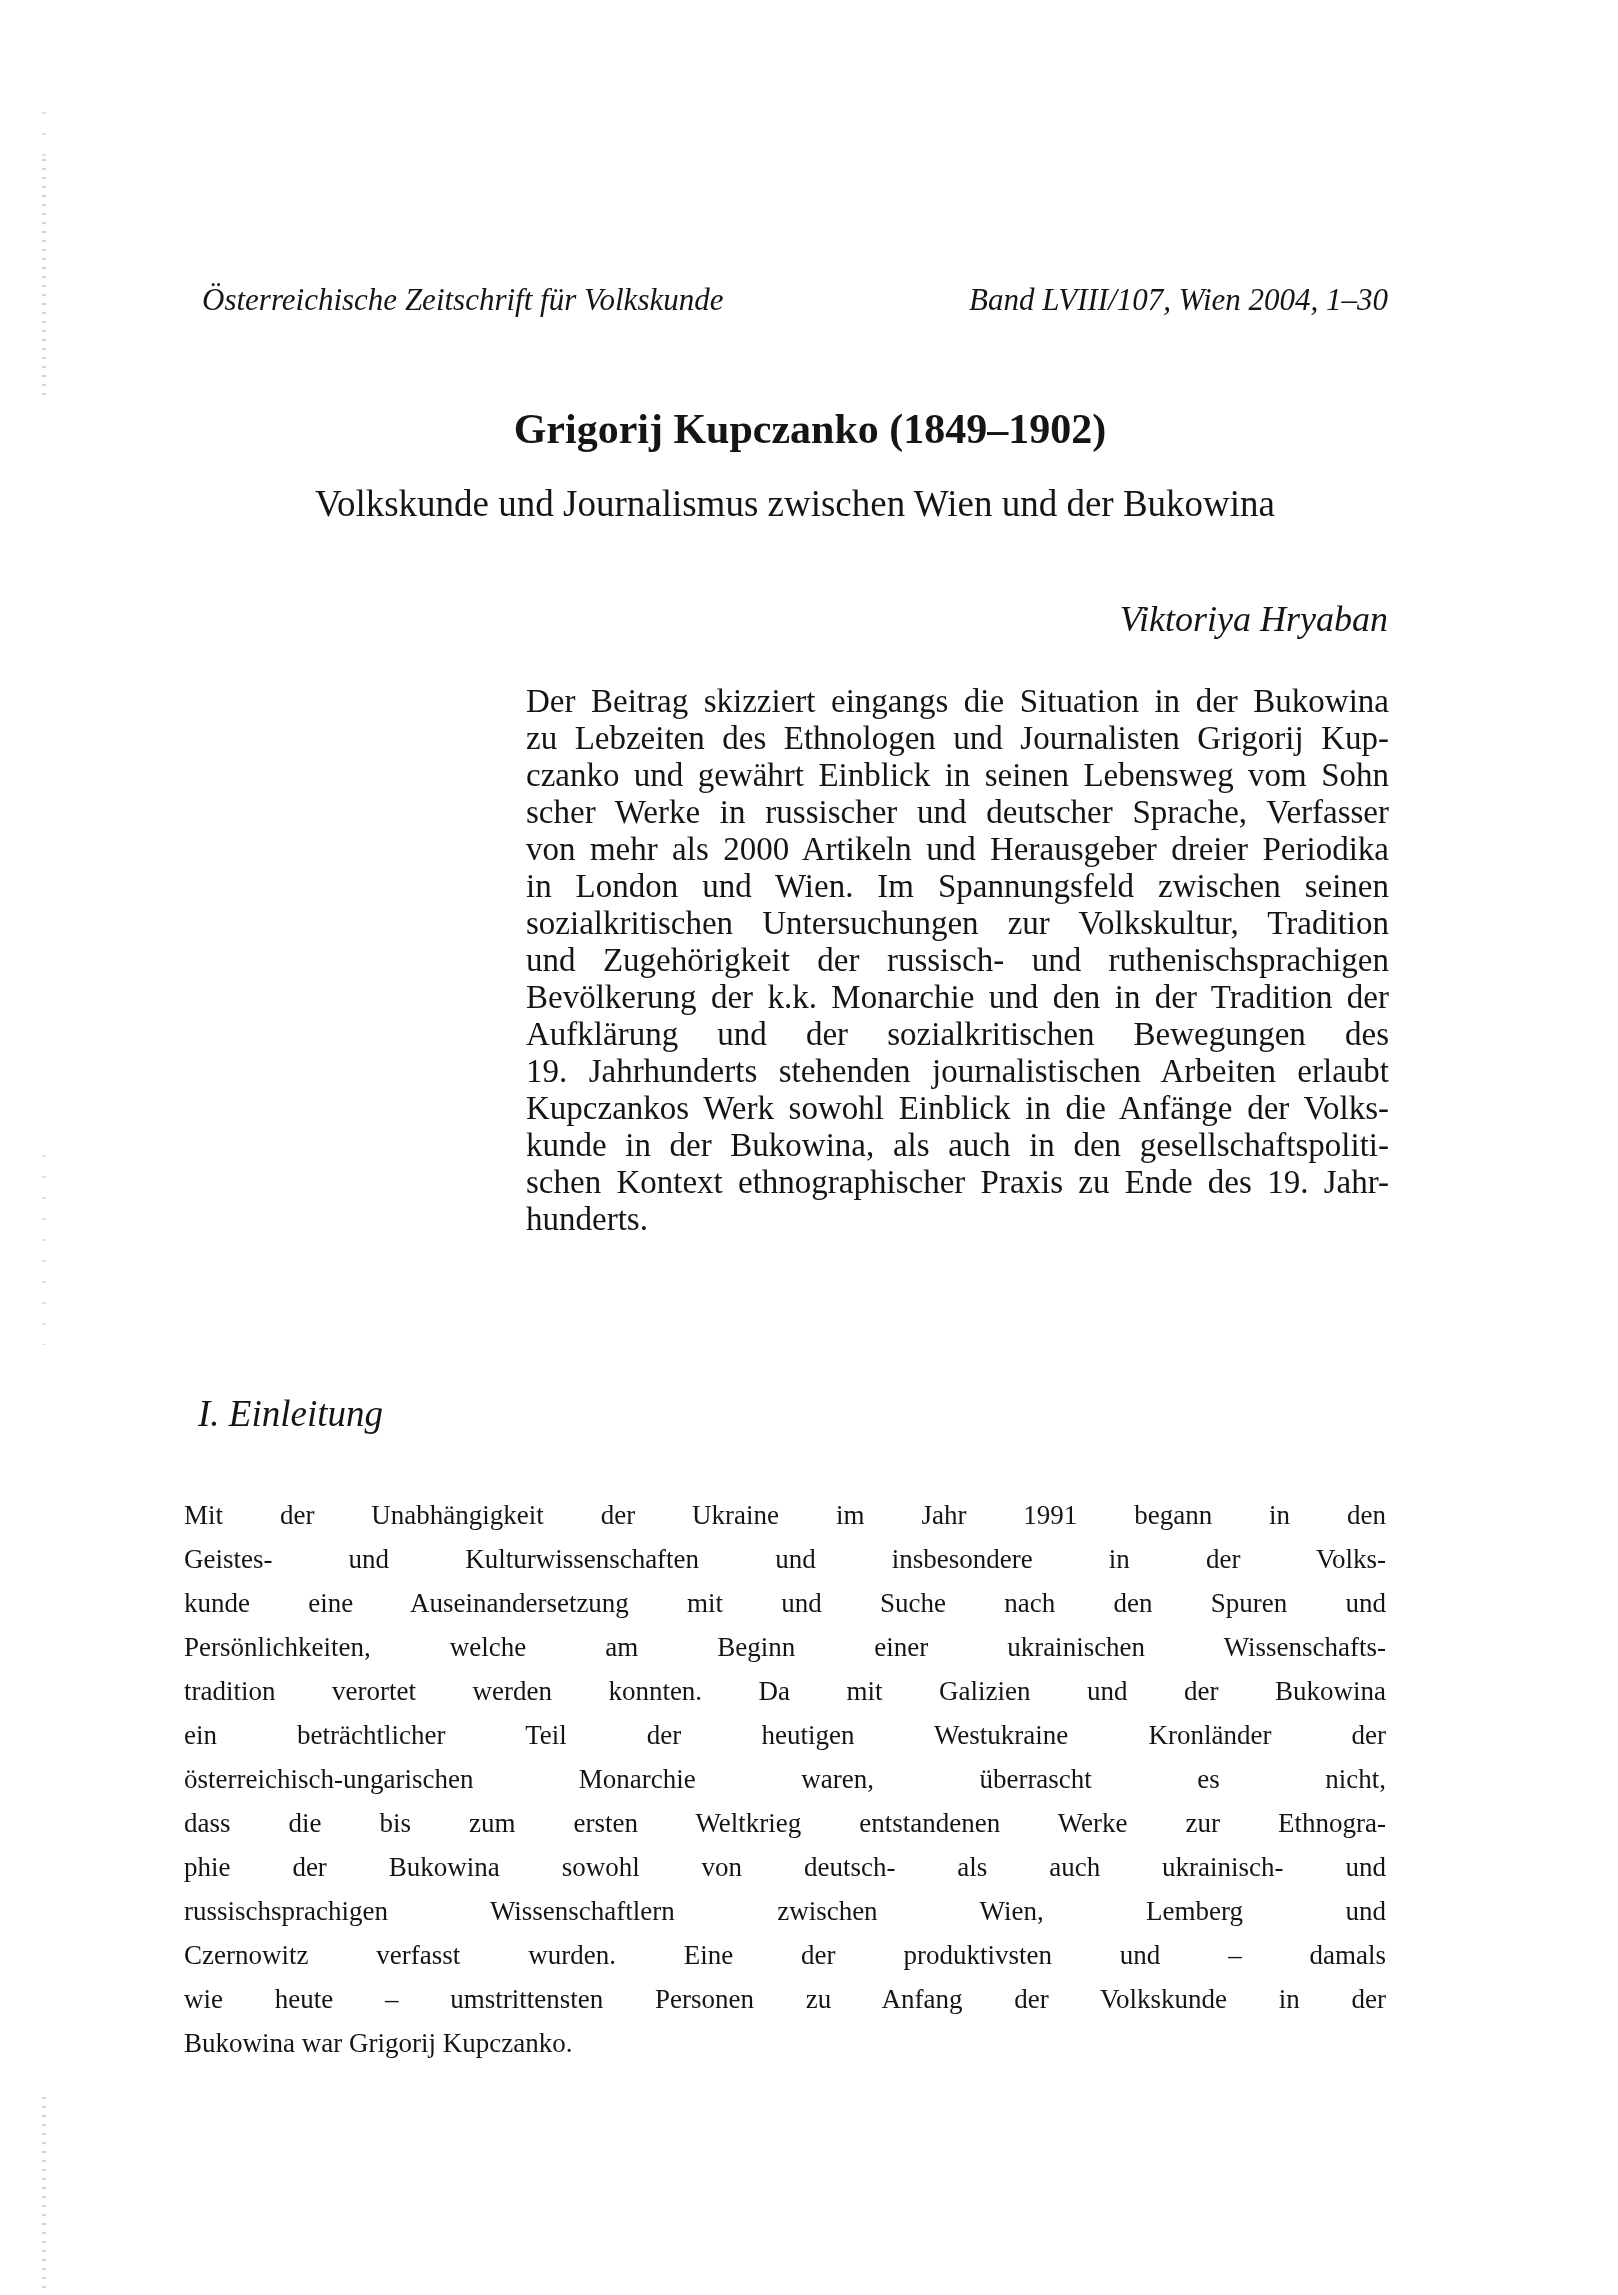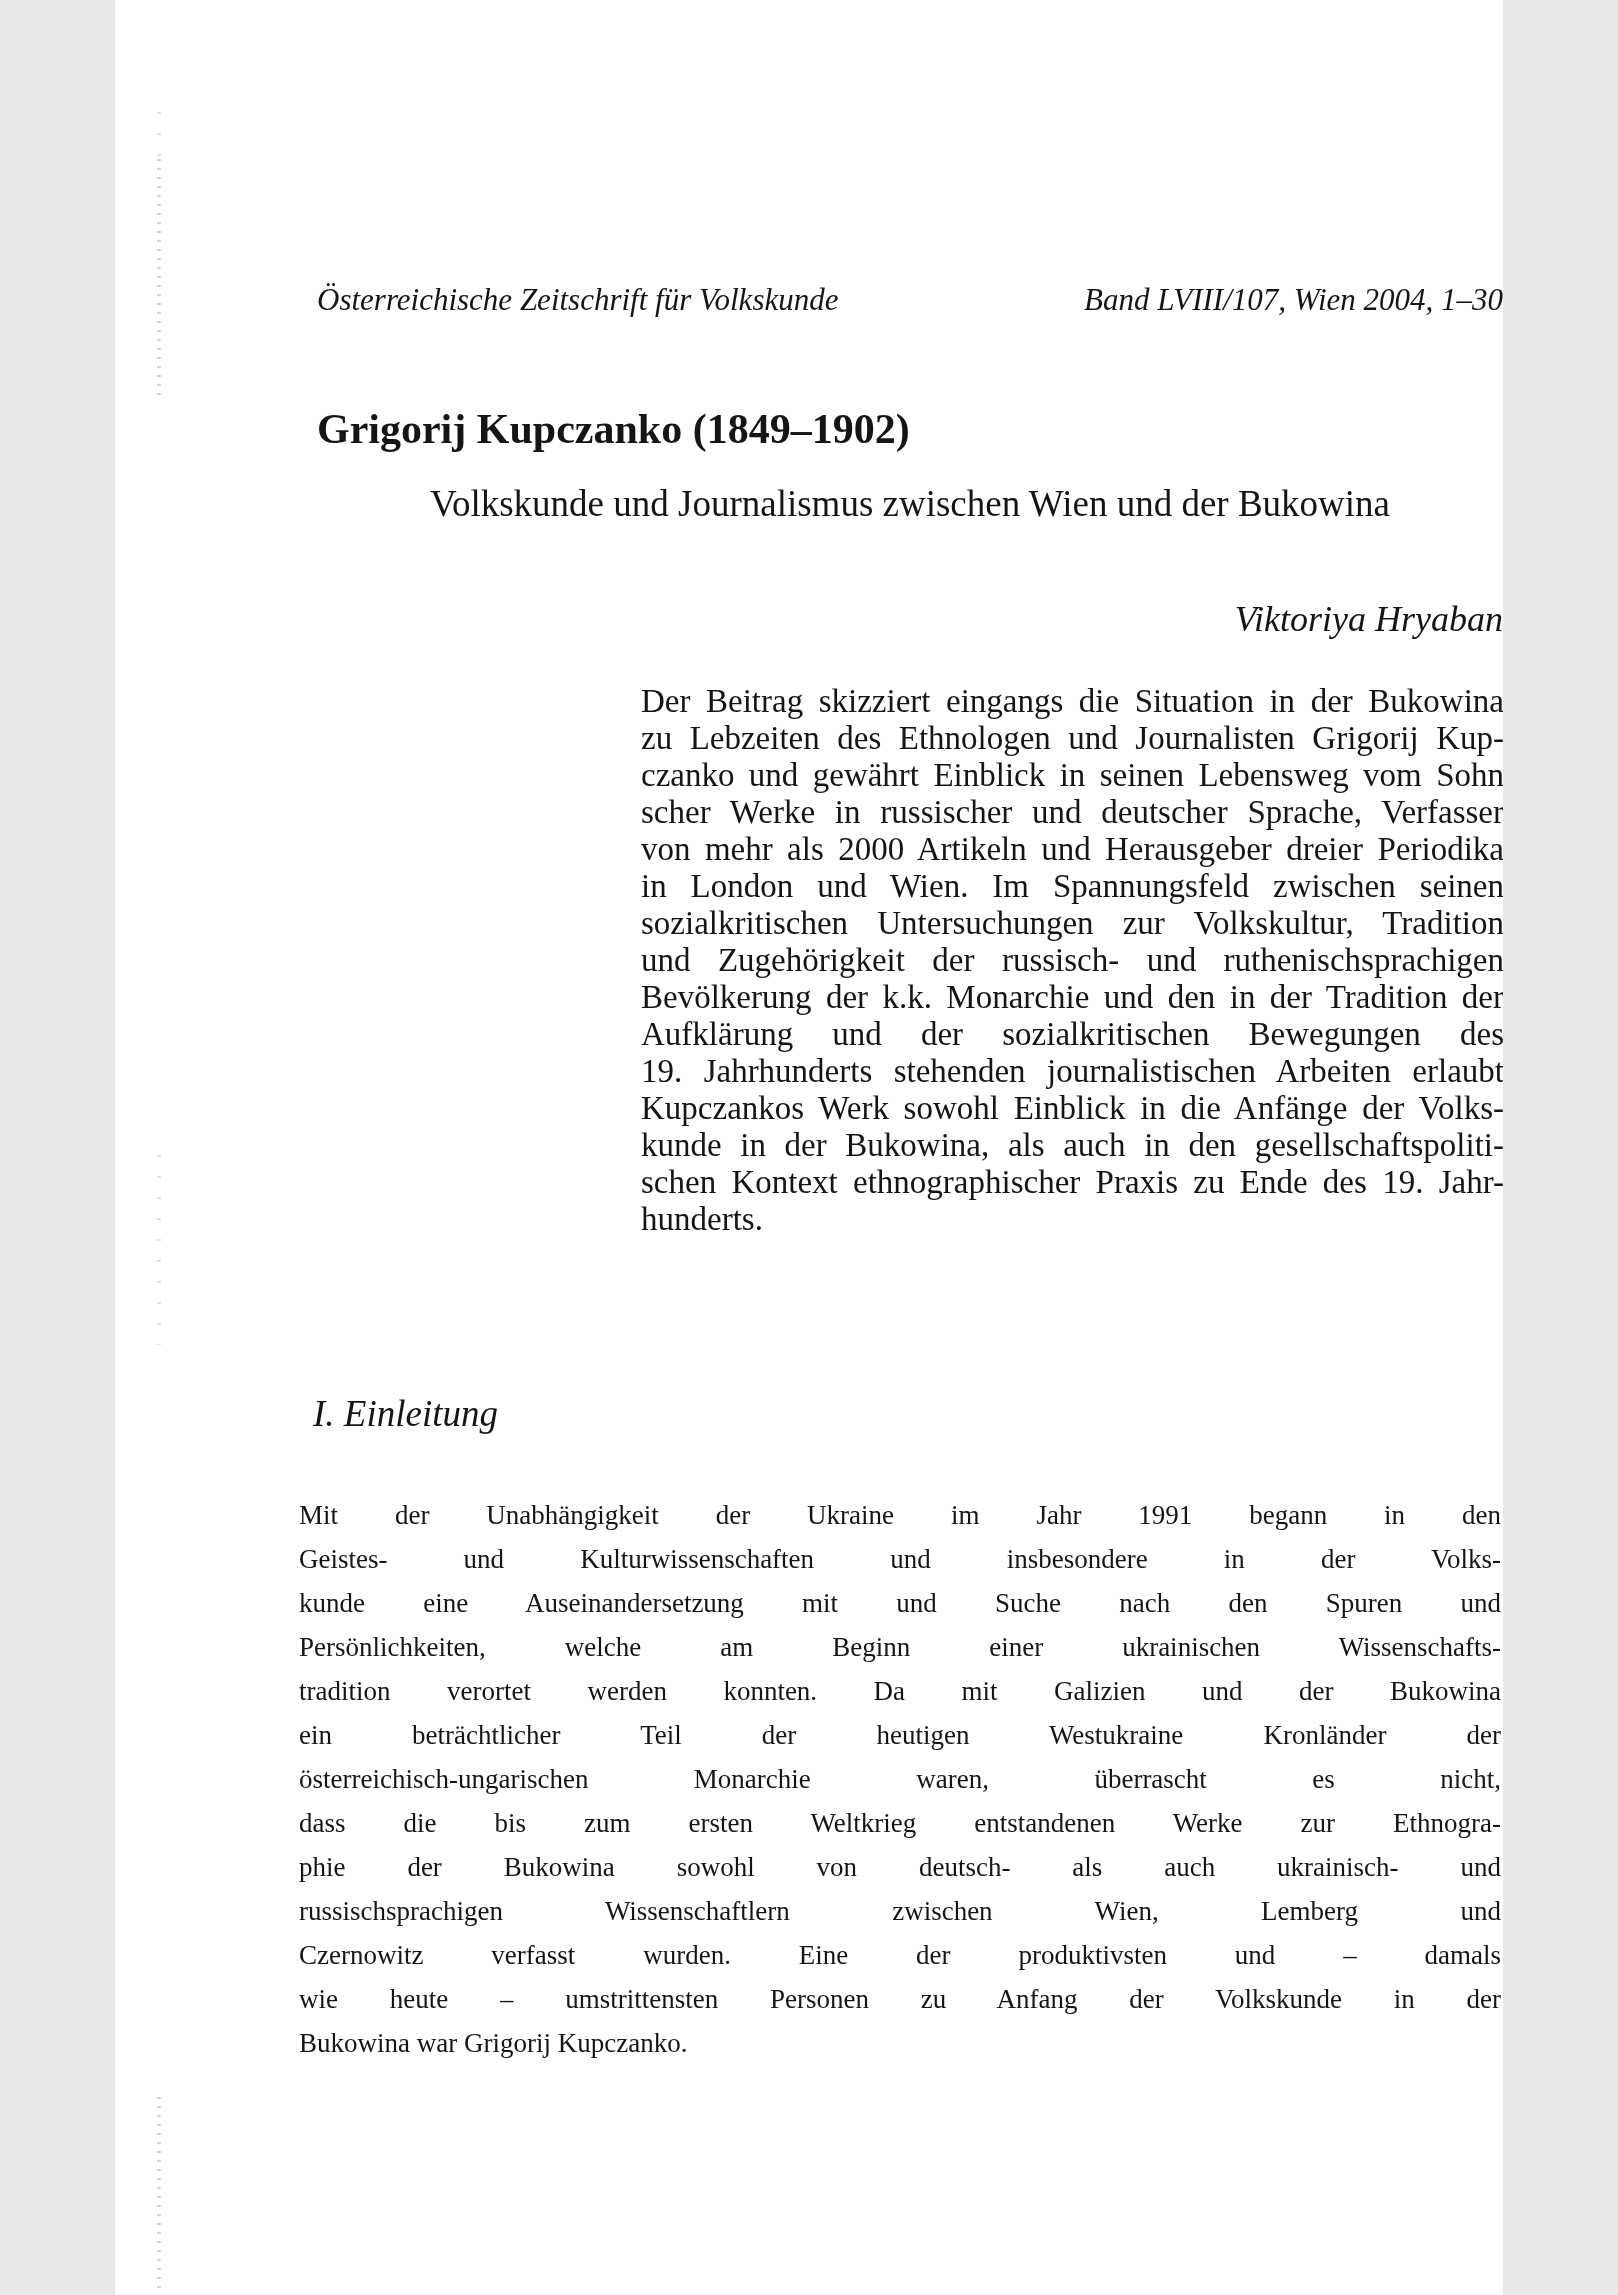--- a/index.html
+++ b/index.html
@@ -2,21 +2,21 @@
 <html style="font-size:13px"><head>
 <meta charset="utf-8">
 <style>
   html, body {
     margin: 0;
     padding: 0;
     background: #e8e8e8;
   }
   .page {
     position: relative;
-    width: 1388px;
+    width: 1618px;
     height: 2295px;
     margin: 0 auto;
     background: #ffffff;
     font-family: "Liberation Serif", serif;
     color: #151515;
     overflow: hidden;
   }
   
   .artifact {
     position: absolute;
@@ -43,23 +43,23 @@
     display: flex;
     justify-content: space-between;
     font-style: italic;
     font-size: 31px;
     line-height: 1.1;
     white-space: nowrap;
   }
   .article-title {
     position: absolute;
     top: 405px;
-    left: 202px;
+    left: 217px;
     width: 1186px;
-    text-align: left;
+    text-align: center;
     font-weight: bold;
     font-size: 42px;
     line-height: 1.15;
     white-space: nowrap;
   }
   .article-subtitle {
     position: absolute;
     top: 483px;
     left: 202px;
     width: 1186px;

